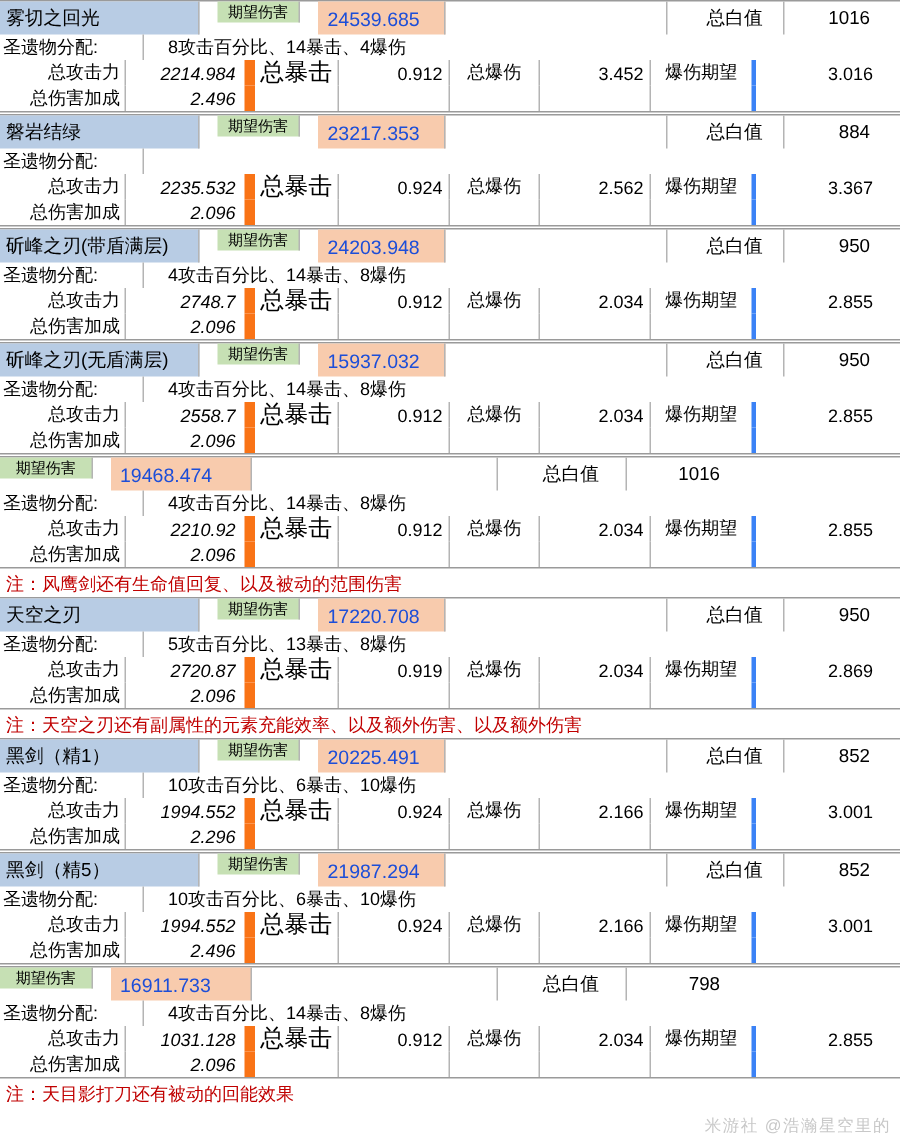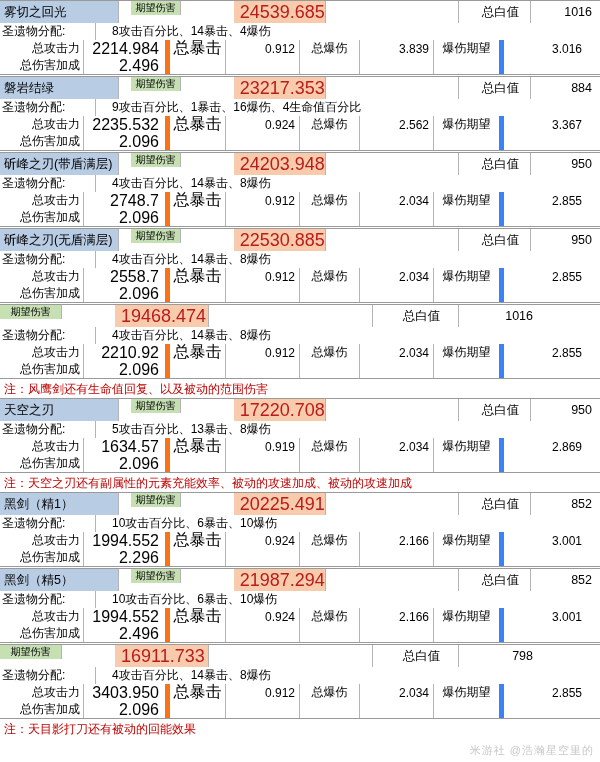--- a/index.html
+++ b/index.html
@@ -46,37 +46,36 @@
     background: #c6e0b4;
     height: 14px;
     font-size: 10px;
     display: flex; align-items: center; justify-content: center;
     border-right: 1px solid #b4b4b4;
   }
   .val-exp {
     width: 94px;
     background: #f8cbad;
     height: 22px;
-    font-size: 18px;
-    color: #b91c1c;
+    font-size: 13px;
+    color: #1d4ed8;
     display: flex; align-items: center; justify-content: flex-start;
     padding-left: 6px;
     border-right: 1px solid #b4b4b4;
-    margin-left: 41px;
   }
   .gap1 { width: 152px; height: 22px; border-right: 1px solid #b4b4b4; }
   .lbl-white {
     width: 74px; height: 22px; font-size: 12.5px;
     display: flex; align-items: center; justify-content: center;
     border-right: 1px solid #b4b4b4;
   }
   .val-white {
     width: 70px; height: 22px; font-size: 12.5px;
     display: flex; align-items: center; justify-content: flex-end;
-    padding-right: 8px;
+    padding-right: 20px;
   }
 
   
   .relic-label {
     width: 96px; height: 17px; font-size: 12px;
     display: flex; align-items: center; justify-content: flex-start;
     padding-left: 2px;
     border-right: 1px solid #b4b4b4;
   }
   .relic-text {
@@ -86,24 +85,25 @@
 
   
   .stat-row { display: flex; width: 600px; height: 17px; }
   .s-lab {
     width: 84px; font-size: 12px;
     display: flex; align-items: center; justify-content: flex-end;
     padding-right: 3px;
     border-right: 1px solid #b4b4b4;
   }
   .s-val {
-    width: 86px; font-size: 16px;
+    width: 86px; font-size: 12px;
     display: flex; align-items: center; justify-content: flex-end;
     padding-right: 6px;
-    border-right: 5px solid #f97316;
+    border-right: 7px solid #f97316;
+    font-style: italic;
   }
   .s-lab2 {
     width: 56px; font-size: 16px;
     display: flex; align-items: center; justify-content: center;
     border-right: 1px solid #b4b4b4;
   }
   .s-val2 {
     width: 74px; font-size: 12px;
     display: flex; align-items: center; justify-content: flex-end;
     padding-right: 4px;
@@ -116,21 +116,21 @@
   }
   .s-val3 {
     width: 74px; font-size: 12px;
     display: flex; align-items: center; justify-content: flex-end;
     padding-right: 4px;
     border-right: 1px solid #b4b4b4;
   }
   .s-lab4 {
     width: 70px; font-size: 12px;
     display: flex; align-items: center; justify-content: center;
-    border-right: 5px solid #3b82f6;
+    border-right: 3px solid #3b82f6;
   }
   .s-val4 {
     width: 84px; font-size: 12px;
     display: flex; align-items: center; justify-content: flex-end;
     padding-right: 6px;
   }
 
   .note {
     font-size: 12px;
     color: #c00000;
@@ -165,21 +165,21 @@
     <div class="row">
       <div class="relic-label">圣遗物分配:</div>
       <div class="relic-text">8攻击百分比、14暴击、4爆伤</div>
     </div>
     <div class="stat-row">
       <div class="s-lab">总攻击力</div>
       <div class="s-val">2214.984</div>
       <div class="s-lab2">总暴击</div>
       <div class="s-val2">0.912</div>
       <div class="s-lab3">总爆伤</div>
-      <div class="s-val3">3.839</div>
+      <div class="s-val3">3.452</div>
       <div class="s-lab4">爆伤期望</div>
       <div class="s-val4">3.016</div>
     </div>
     <div class="stat-row">
       <div class="s-lab">总伤害加成</div>
       <div class="s-val">2.496</div>
       <div class="s-lab2"></div>
       <div class="s-val2"></div>
       <div class="s-lab3"></div>
       <div class="s-val3"></div>
@@ -191,21 +191,20 @@
     <div class="row">
       <div class="name">磐岩结绿</div>
       <div class="lbl-exp">期望伤害</div>
       <div class="val-exp">23217.353</div>
       <div class="gap1"></div>
       <div class="lbl-white">总白值</div>
       <div class="val-white">884</div>
     </div>
     <div class="row">
       <div class="relic-label">圣遗物分配:</div>
-      <div class="relic-text">9攻击百分比、1暴击、16爆伤、4生命值百分比</div>
     </div>
     <div class="stat-row">
       <div class="s-lab">总攻击力</div>
       <div class="s-val">2235.532</div>
       <div class="s-lab2">总暴击</div>
       <div class="s-val2">0.924</div>
       <div class="s-lab3">总爆伤</div>
       <div class="s-val3">2.562</div>
       <div class="s-lab4">爆伤期望</div>
       <div class="s-val4">3.367</div>
@@ -252,21 +251,21 @@
       <div class="s-lab3"></div>
       <div class="s-val3"></div>
       <div class="s-lab4"></div>
       <div class="s-val4"></div>
     </div>
   </div>
       <div class="block">
     <div class="row">
       <div class="name">斫峰之刃(无盾满层)</div>
       <div class="lbl-exp">期望伤害</div>
-      <div class="val-exp">22530.885</div>
+      <div class="val-exp">15937.032</div>
       <div class="gap1"></div>
       <div class="lbl-white">总白值</div>
       <div class="val-white">950</div>
     </div>
     <div class="row">
       <div class="relic-label">圣遗物分配:</div>
       <div class="relic-text">4攻击百分比、14暴击、8爆伤</div>
     </div>
     <div class="stat-row">
       <div class="s-lab">总攻击力</div>
@@ -331,40 +330,40 @@
       <div class="gap1"></div>
       <div class="lbl-white">总白值</div>
       <div class="val-white">950</div>
     </div>
     <div class="row">
       <div class="relic-label">圣遗物分配:</div>
       <div class="relic-text">5攻击百分比、13暴击、8爆伤</div>
     </div>
     <div class="stat-row">
       <div class="s-lab">总攻击力</div>
-      <div class="s-val">1634.57</div>
+      <div class="s-val">2720.87</div>
       <div class="s-lab2">总暴击</div>
       <div class="s-val2">0.919</div>
       <div class="s-lab3">总爆伤</div>
       <div class="s-val3">2.034</div>
       <div class="s-lab4">爆伤期望</div>
       <div class="s-val4">2.869</div>
     </div>
     <div class="stat-row">
       <div class="s-lab">总伤害加成</div>
       <div class="s-val">2.096</div>
       <div class="s-lab2"></div>
       <div class="s-val2"></div>
       <div class="s-lab3"></div>
       <div class="s-val3"></div>
       <div class="s-lab4"></div>
       <div class="s-val4"></div>
     </div>
   </div>
-      <div class="note">注：天空之刃还有副属性的元素充能效率、被动的攻速加成、被动的攻速加成</div>
+      <div class="note">注：天空之刃还有副属性的元素充能效率、以及额外伤害、以及额外伤害</div>
       <div class="block">
     <div class="row">
       <div class="name">黑剑（精1）</div>
       <div class="lbl-exp">期望伤害</div>
       <div class="val-exp">20225.491</div>
       <div class="gap1"></div>
       <div class="lbl-white">总白值</div>
       <div class="val-white">852</div>
     </div>
     <div class="row">
@@ -433,21 +432,21 @@
       <div class="gap1"></div>
       <div class="lbl-white">总白值</div>
       <div class="val-white">798</div>
     </div>
     <div class="row">
       <div class="relic-label">圣遗物分配:</div>
       <div class="relic-text">4攻击百分比、14暴击、8爆伤</div>
     </div>
     <div class="stat-row">
       <div class="s-lab">总攻击力</div>
-      <div class="s-val">3403.950</div>
+      <div class="s-val">1031.128</div>
       <div class="s-lab2">总暴击</div>
       <div class="s-val2">0.912</div>
       <div class="s-lab3">总爆伤</div>
       <div class="s-val3">2.034</div>
       <div class="s-lab4">爆伤期望</div>
       <div class="s-val4">2.855</div>
     </div>
     <div class="stat-row">
       <div class="s-lab">总伤害加成</div>
       <div class="s-val">2.096</div>

